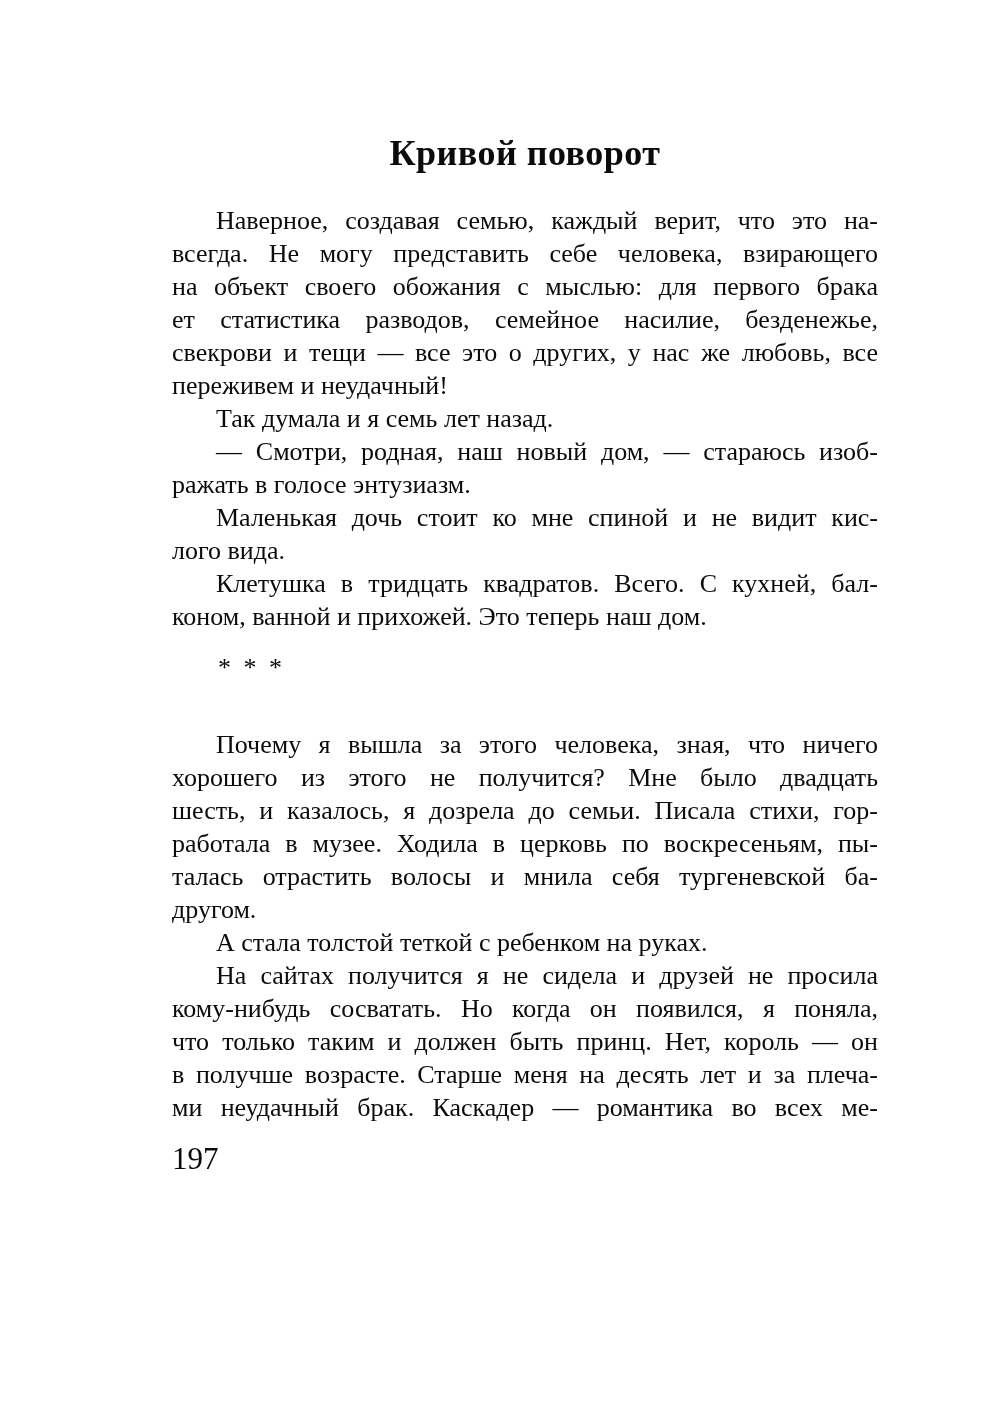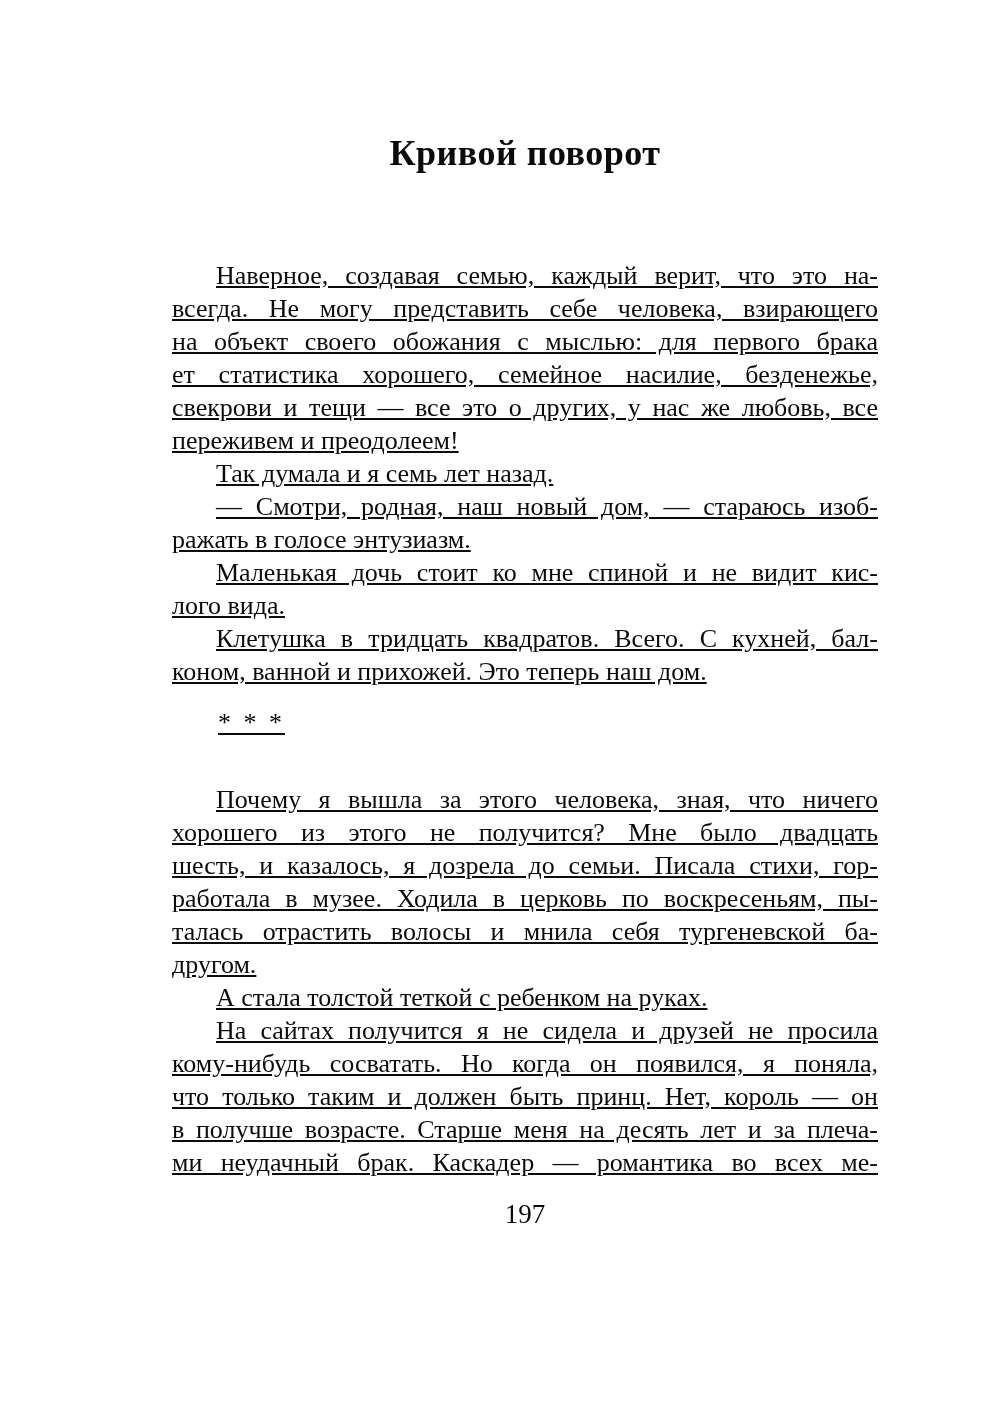--- a/index.html
+++ b/index.html
@@ -19,62 +19,62 @@
     width: 706px;
   }
   .title {
     margin: 0;
     font-size: 36px;
     line-height: 40px;
     font-weight: 700;
     text-align: center;
     letter-spacing: 0.5px;
   }
-  .body-block { margin-top: 86px; text-decoration: underline; }
+  .body-block { margin-top: 31px; }
   .ln {
     font-size: 26px;
     line-height: 33px;
     text-align: justify;
     text-align-last: justify;
     white-space: normal;
   }
   .ln.end { text-align-last: left; }
   .ln.ind { text-indent: 44px; }
   .sep {
     font-size: 26px;
     line-height: 33px;
     text-indent: 46px;
     letter-spacing: 3px;
     margin: 18px 0 44px 0;
     text-align: left;
   }
   .page-number {
     margin-top: 20px;
-    font-size: 27px;
+    font-size: 31px;
     line-height: 30px;
-    text-align: center;
+    text-align: left;
   }
 </style>
 </head>
 <body>
 
 <div class="page">
   <div class="text-block">
 
     <h1 class="title">Кривой поворот</h1>
 
     <div class="body-block">
 
       <div>
         <div class="ln ind">Наверное, создавая семью, каждый верит, что это на-</div>
         <div class="ln">всегда. Не могу представить себе человека, взирающего</div>
         <div class="ln">на объект своего обожания с мыслью: для первого брака</div>
-        <div class="ln">ет статистика хорошего, семейное насилие, безденежье,</div>
+        <div class="ln">ет статистика разводов, семейное насилие, безденежье,</div>
         <div class="ln">свекрови и тещи — все это о других, у нас же любовь, все</div>
-        <div class="ln end">переживем и преодолеем!</div>
+        <div class="ln end">переживем и неудачный!</div>
       </div>
 
       <div>
         <div class="ln ind end">Так думала и я семь лет назад.</div>
       </div>
 
       <div>
         <div class="ln ind">— Смотри, родная, наш новый дом, — стараюсь изоб-</div>
         <div class="ln end">ражать в голосе энтузиазм.</div>
       </div>

